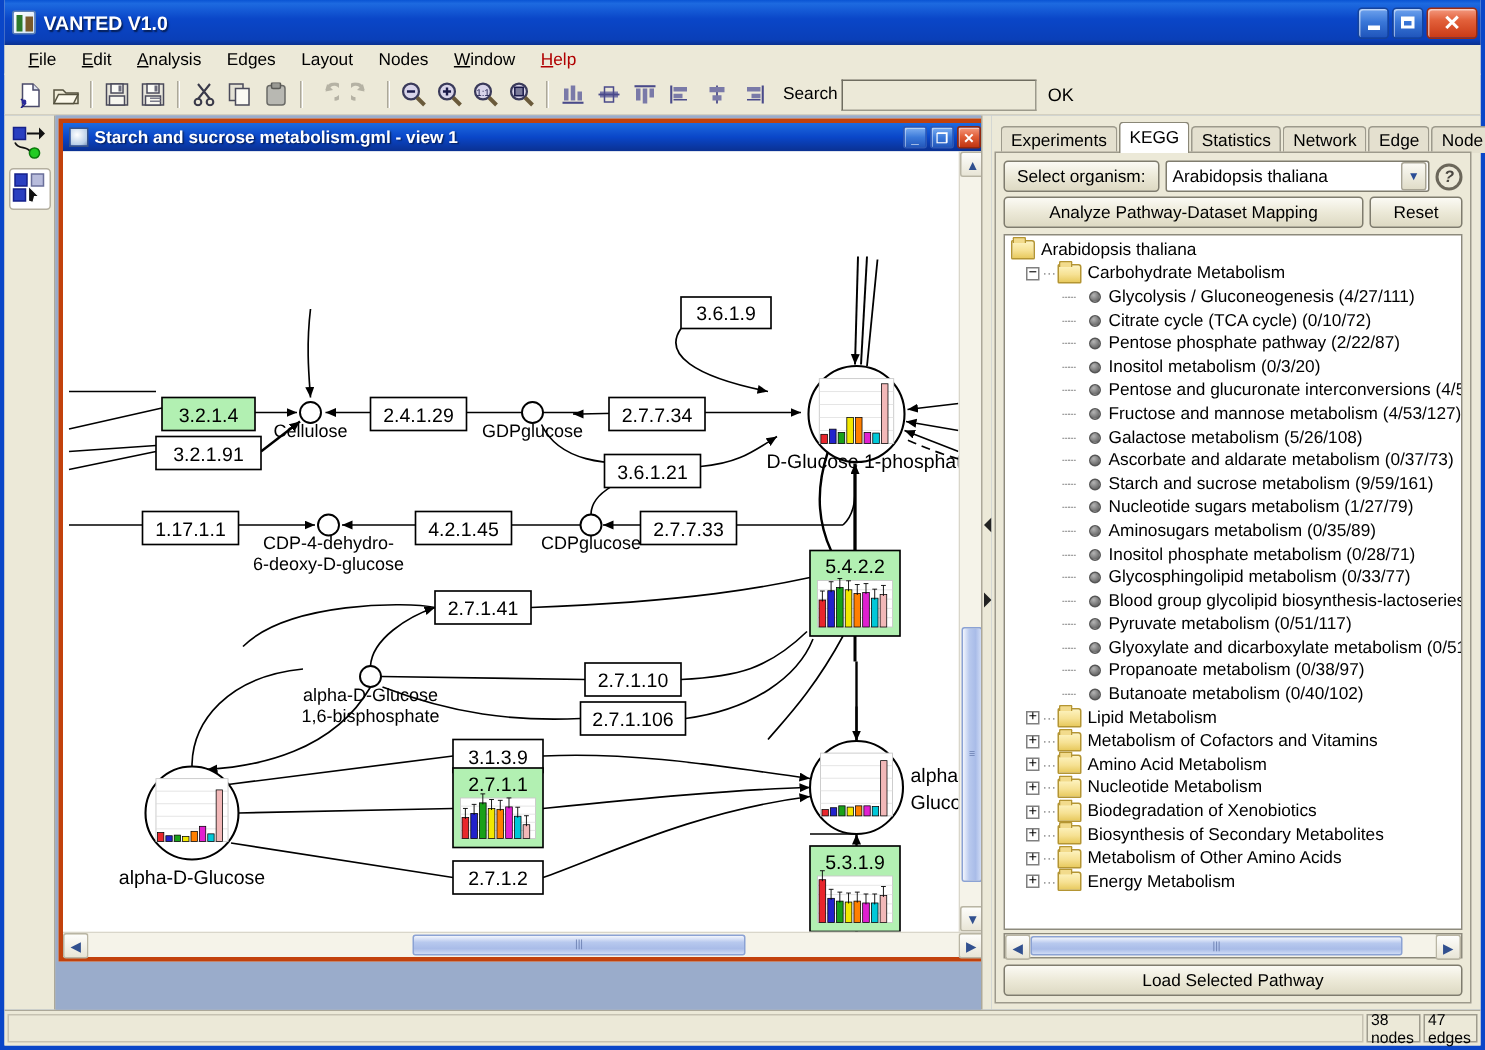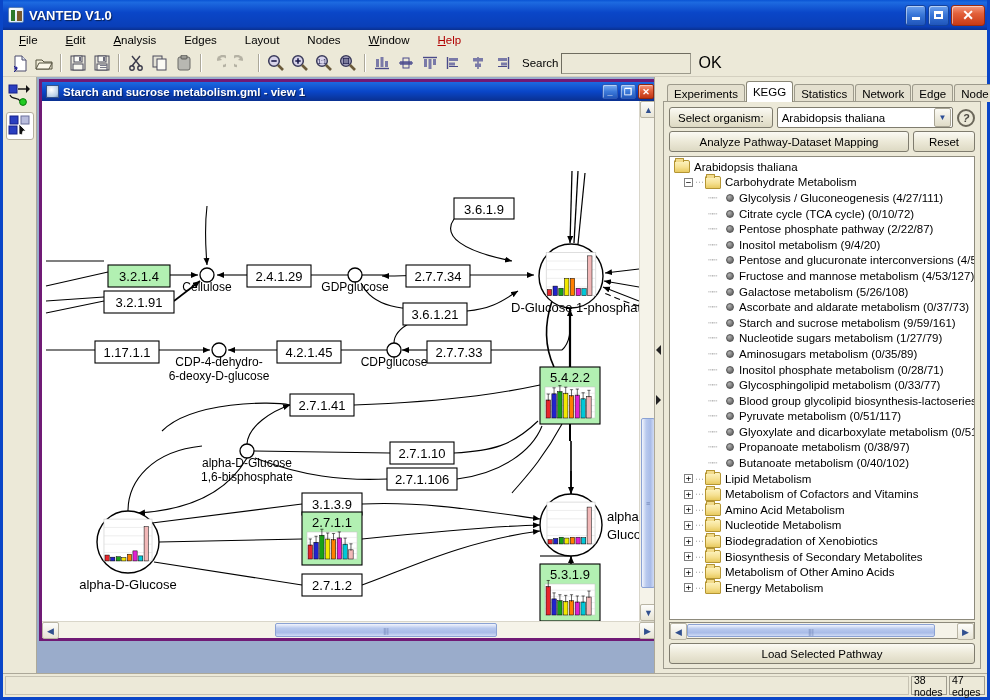--- a/index.html
+++ b/index.html
@@ -62,21 +62,21 @@
     background: linear-gradient(to bottom,#f49a80 0%,#e2603a 40%,#c93a16 100%);
     border-color: #9c2b10;
   }
   .tb-btn .glyph-min { width: 8px; height: 3px; background: #fff; margin-top: 7px; }
   .tb-btn .glyph-max { width: 9px; height: 8px; border: 2px solid #fff; border-top-width: 3px; }
   .tb-btn .glyph-x { font-size: 14px; line-height: 1; font-weight: bold; }
 
   
   .menubar {
     height: 20px; display: flex; align-items: center;
-    padding-left: 8px; gap: 12px;
+    padding-left: 8px; gap: 1px;
     background: #ece9d8;
     border-bottom: 1px solid #ece9d8;
   }
   .menu-item {
     padding: 2px 8px; font-size: 11.5px; color: #000;
     cursor: default; white-space: nowrap;
   }
   .menu-item.help { color: #b00000; }
   .menu-item .mn { text-decoration: underline; }
 
@@ -92,21 +92,21 @@
     position: relative;
   }
   .tsep { width: 2px; height: 18px; border-left: 1px solid #aca899; border-right: 1px solid #fff; margin: 0 4px; }
   .search-label { font-size: 11.5px; margin: 0 3px 0 8px; }
   .search-box {
     width: 130px; height: 21px;
     background: #ece9d8;
     border: 1px solid #9c9a8c;
     border-top-color: #6f6d60; border-left-color: #6f6d60;
   }
-  .ok-label { font-size: 16px; margin-left: 7px; }
+  .ok-label { font-size: 12px; margin-left: 7px; }
 
   
   .body-row { flex: 1; display: flex; position: relative; background: #8ca0c4; }
   .left-strip {
     width: 34px; background: #ece9d8;
     border-right: 1px solid #aca899;
     padding-top: 4px; display: flex; flex-direction: column; align-items: center; gap: 3px;
   }
   .strip-btn { width: 28px; height: 28px; display: flex; align-items: center; justify-content: center; position: relative; }
   .strip-btn.sel { background: #fff; border: 1px solid #b5b0a0; border-radius: 3px; }
@@ -114,21 +114,21 @@
   .desktop {
     flex: 1; position: relative;
     background: #9aaccb;
     overflow: hidden;
   }
 
   
   .mdi {
     position: absolute; left: 2px; top: 2px;
     width: 620px; height: 562px;
-    border: 3px solid #701a75;
+    border: 3px solid #c2410c;
     background: #ece9d8;
     display: flex; flex-direction: column;
   }
   .mdi-title {
     height: 19px;
     background: linear-gradient(to bottom,#1d6ae0 0%,#0a46c8 50%,#0a3090 100%);
     display: flex; align-items: center; color: #fff;
     padding: 0 2px 0 4px;
   }
   .mdi-icon {
@@ -948,21 +948,21 @@
               <span>Citrate cycle (TCA cycle) (0/10/72)</span>
             </div>
             <div class="tnode lvl2">
               <span class="leaf-dash">┄┄</span>
               <span class="bullet"></span>
               <span>Pentose phosphate pathway (2/22/87)</span>
             </div>
             <div class="tnode lvl2">
               <span class="leaf-dash">┄┄</span>
               <span class="bullet"></span>
-              <span>Inositol metabolism (9/4/20)</span>
+              <span>Inositol metabolism (0/3/20)</span>
             </div>
             <div class="tnode lvl2">
               <span class="leaf-dash">┄┄</span>
               <span class="bullet"></span>
               <span>Pentose and glucuronate interconversions (4/52/120)</span>
             </div>
             <div class="tnode lvl2">
               <span class="leaf-dash">┄┄</span>
               <span class="bullet"></span>
               <span>Fructose and mannose metabolism (4/53/127)</span>

